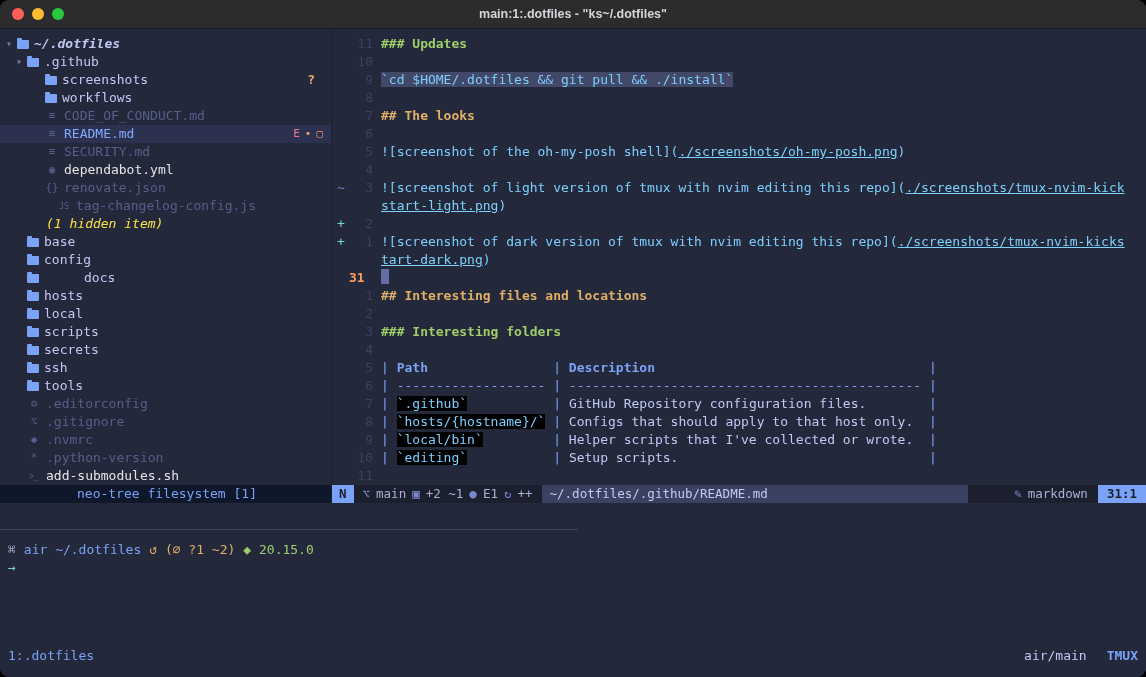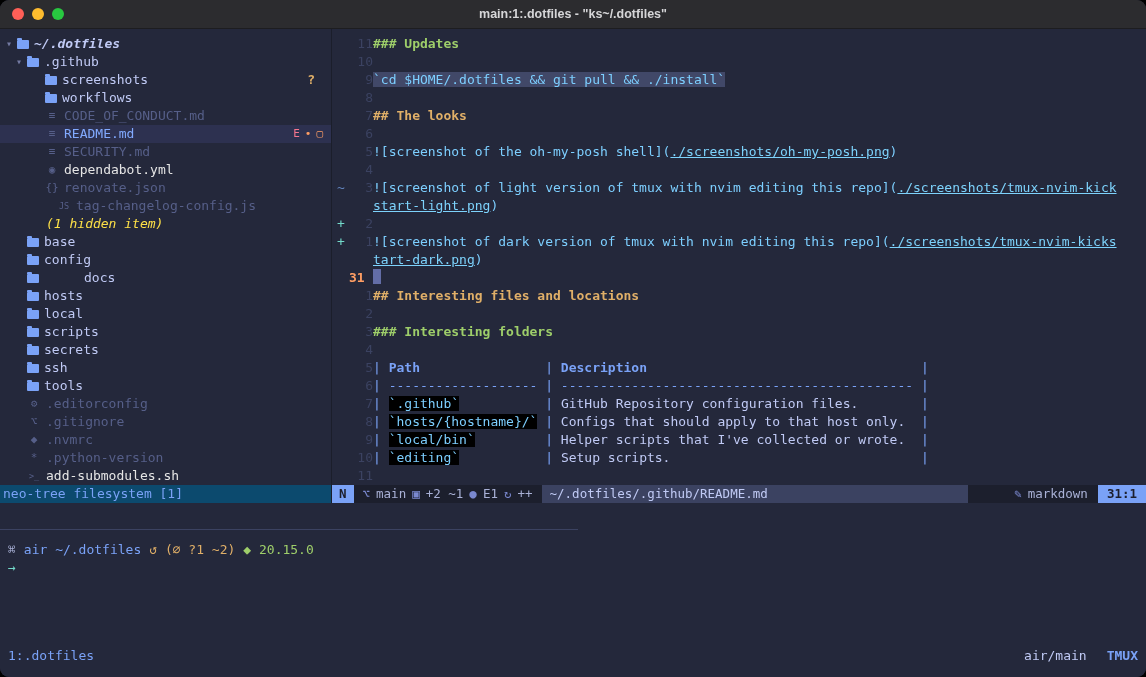--- a/index.html
+++ b/index.html
@@ -25,30 +25,30 @@
   .slabel{color:#e5e5e5;}
   .st-root .slabel{color:#c0caf5;font-style:italic;font-weight:700;}
   .st-dir .slabel{color:#c0caf5;}
   .st-dim .slabel{color:#565f89;}
   .st-hidden .slabel{color:#fde047;font-style:italic;}
   .st-selected{background:#2d3150;}
   .st-selected .slabel{color:#82aaff;}
   .tbadge{position:absolute;right:16px;color:#e0af68;font-weight:700;}
   .tmarkers{position:absolute;right:8px;display:flex;gap:5px;font-size:11px;}
   .mk-red{color:#f7768e;}.mk-orange{color:#ff9e64;}
-  .tree-status{position:absolute;bottom:0;left:0;width:100%;height:18px;background:#0c4a6e;color:#7aa2f7;padding-left:3px;box-sizing:border-box;}
+  .tree-status{position:absolute;bottom:0;left:0;width:100%;height:18px;background:#0f172a;color:#7aa2f7;padding-left:3px;box-sizing:border-box;text-align:center;}
   
   .editor{position:absolute;top:0;left:332px;right:0;height:474px;}
   #elines{position:absolute;top:6px;left:0;right:0;}
   .eline{height:18px;display:flex;white-space:pre;}
   .sign{flex:none;width:12px;padding-left:5px;color:#73daca;}
   .sign.chg{color:#6183bb;}
   .lnum{flex:none;width:24px;text-align:right;color:#3b4261;}
   .lnum.current{color:#ff9e64;font-weight:700;text-align:left;}
-  .etext{margin-left:0;}
+  .etext{margin-left:8px;}
   .cursor{display:inline-block;width:8px;height:15px;background:#636da6;vertical-align:-2px;}
   .c-h2{color:#e0af68;font-weight:700;}
   .c-h3{color:#9ece6a;font-weight:700;}
   .c-body{color:#7dcfff;}
   .c-link{color:#7dd3fc;text-decoration:underline;}
   .c-code{color:#7dcfff;background:#414868;}
   .c-tb{color:#7aa2f7;}
   .c-thead{color:#7aa2f7;font-weight:700;}
   .c-cell{color:#c0caf5;}
   .c-tcode{color:#7dcfff;background:#000000;}

